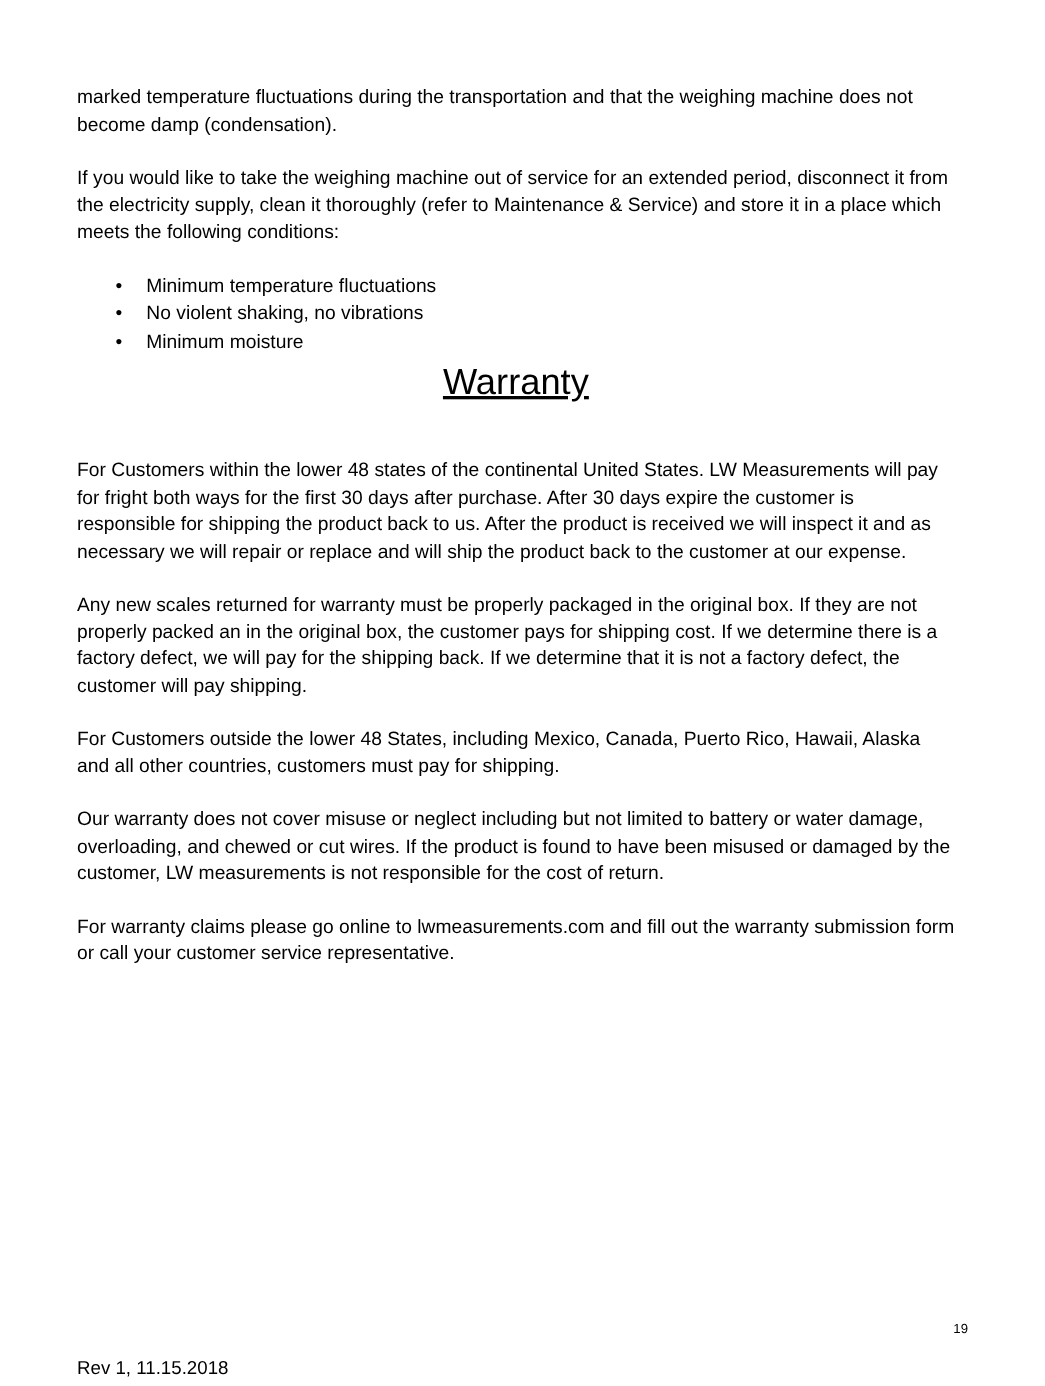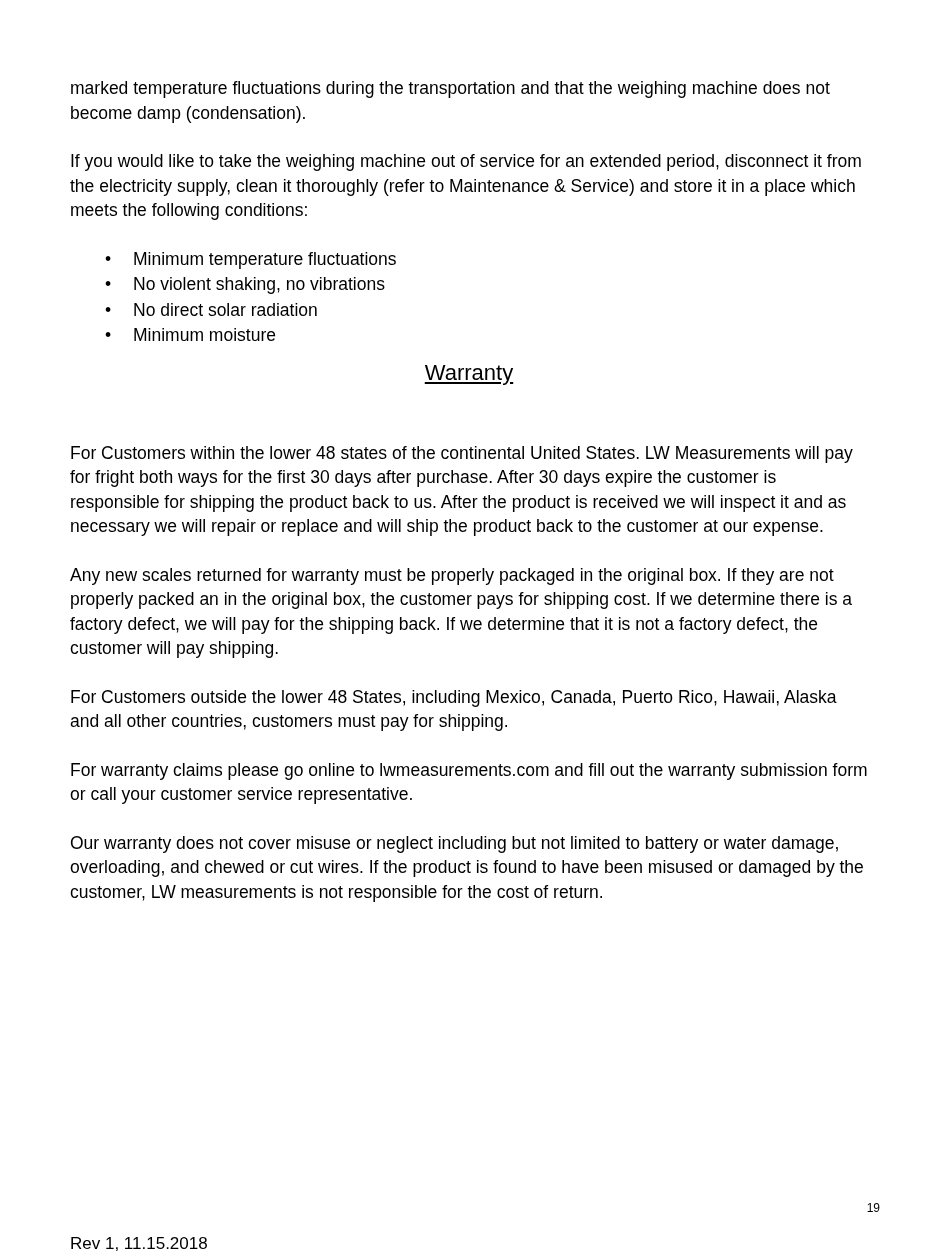--- a/index.html
+++ b/index.html
@@ -40,21 +40,21 @@
     position: relative;
   }
   ul.conditions li::before {
     content: "\2022";
     position: absolute;
     left: -28px;
     font-size: 17.5px;
   }
   .main-heading {
     text-align: center;
-    font-size: 22px;
+    font-size: 33px;
     font-weight: 400;
     text-decoration: underline;
     margin: 4px 0 48px 0;
     line-height: 40px;
   }
   .footer-page-number {
     position: absolute;
     right: 70px;
     bottom: 42px;
     font-size: 12px;
@@ -74,35 +74,34 @@
 <div class="page">
   <div class="content">
 
     <p class="para">marked temperature fluctuations during the transportation and that the weighing machine does not become damp (condensation).</p>
 
     <p class="para">If you would like to take the weighing machine out of service for an extended period, disconnect it from the electricity supply, clean it thoroughly (refer to Maintenance &amp; Service) and store it in a place which meets the following conditions:</p>
 
     <ul class="conditions">
       <li>Minimum temperature fluctuations</li>
       <li>No violent shaking, no vibrations</li>
-      <li>No direct solar radiation</li>
       <li>Minimum moisture</li>
     </ul>
 
     <h1 class="main-heading">Warranty</h1>
 
 
     <p class="para">For Customers within the lower 48 states of the continental United States. LW Measurements will pay for fright both ways for the first 30 days after purchase. After 30 days expire the customer is responsible for shipping the product back to us. After the product is received we will inspect it and as necessary we will repair or replace and will ship the product back to the customer at our expense.</p>
 
     <p class="para">Any new scales returned for warranty must be properly packaged in the original box. If they are not properly packed an in the original box, the customer pays for shipping cost. If we determine there is a factory defect, we will pay for the shipping back. If we determine that it is not a factory defect, the customer will pay shipping.</p>
 
     <p class="para">For Customers outside the lower 48 States, including Mexico, Canada, Puerto Rico, Hawaii, Alaska and all other countries, customers must pay for shipping.</p>
 
+    <p class="para">Our warranty does not cover misuse or neglect including but not limited to battery or water damage, overloading, and chewed or cut wires. If the product is found to have been misused or damaged by the customer, LW measurements is not responsible for the cost of return.</p>
+
     <p class="para">For warranty claims please go online to lwmeasurements.com and fill out the warranty submission form or call your customer service representative.</p>
-
-    <p class="para">Our warranty does not cover misuse or neglect including but not limited to battery or water damage, overloading, and chewed or cut wires. If the product is found to have been misused or damaged by the customer, LW measurements is not responsible for the cost of return.</p>
 
   </div>
 
   <div class="footer-page-number">19</div>
 
   <div class="footer-revision">Rev 1, 11.15.2018</div>
 </div>
 
 </body></html>

